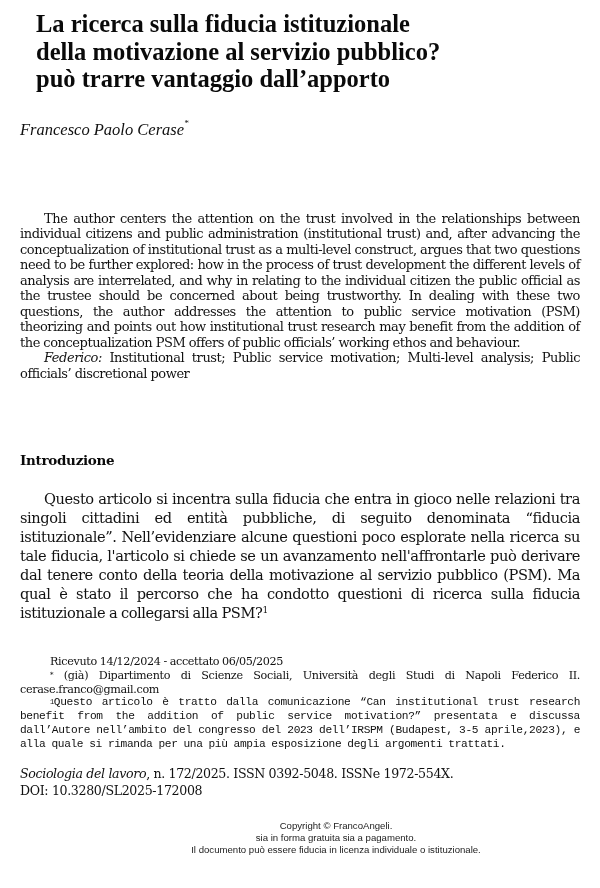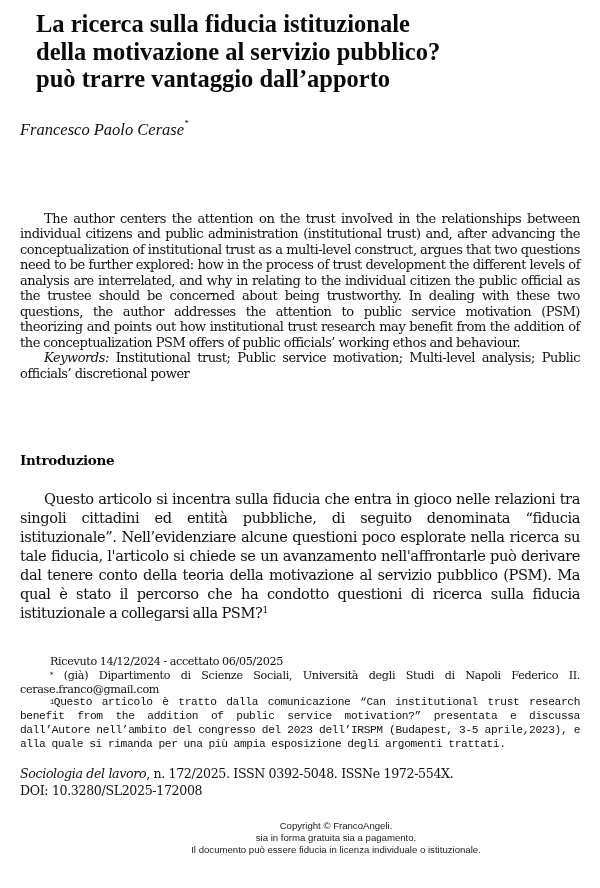--- a/index.html
+++ b/index.html
@@ -34,21 +34,21 @@
   <div>può trarre vantaggio dall’apporto</div>
 </div>
 
 <div class="abs author">
   <span>Francesco Paolo Cerase</span><sup>*</sup>
 </div>
 
 <div class="abs abstract">
   <div class="p">The author centers the attention on the trust involved in the relationships between individual citizens and public administration (institutional trust) and, after advancing the conceptualization of institutional trust as a multi-level construct, argues that two questions need to be further explored: how in the process of trust development the different levels of analysis are interrelated, and why in relating to the individual citizen the public official as the trustee should be concerned about being trustworthy. In dealing with these two questions, the author addresses the attention to public service motivation (PSM) theorizing and points out how institutional trust research may benefit from the addition of the conceptualization PSM offers of public officials’ working ethos and behaviour.</div>
   <div class="p">
-    <span class="kw-label">Keywords:</span>
+    <span class="kw-label">Federico:</span>
     <span>Institutional trust; Public service motivation; Multi-level analysis; Public officials’ discretional power</span>
   </div>
 </div>
 
 <div class="abs intro-heading">Introduzione</div>
 
 <div class="abs body-text">
   <div class="p"><span>Questo articolo si incentra sulla fiducia che entra in gioco nelle relazioni tra singoli cittadini ed entità pubbliche, di seguito denominata “fiducia istituzionale”. Nell’evidenziare alcune questioni poco esplorate nella ricerca su tale fiducia, l'articolo si chiede se un avanzamento nell'affrontarle può derivare dal tenere conto della teoria della motivazione al servizio pubblico (PSM). Ma qual è stato il percorso che ha condotto questioni di ricerca sulla fiducia istituzionale a collegarsi alla PSM?</span><sup>1</sup></div>
 </div>
 

